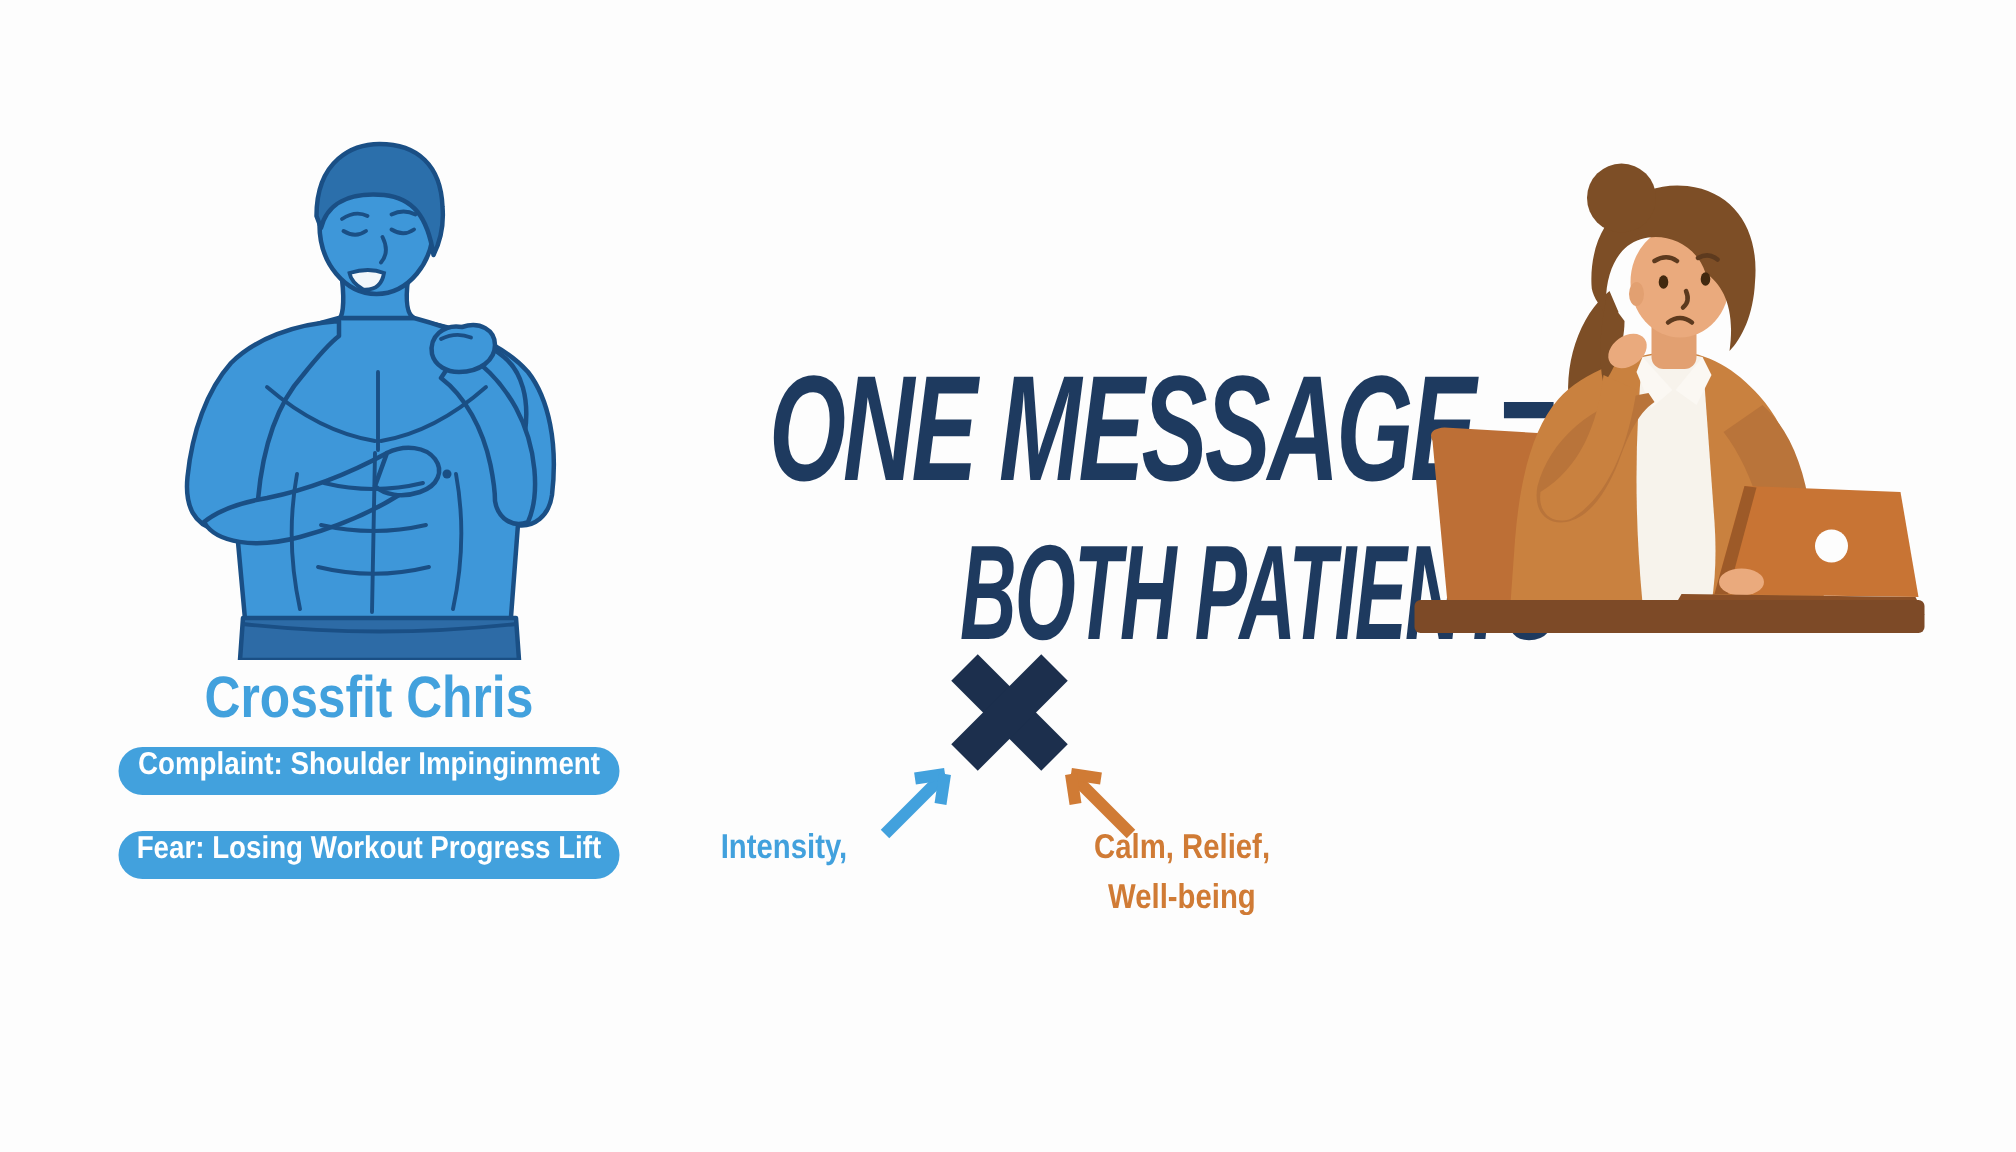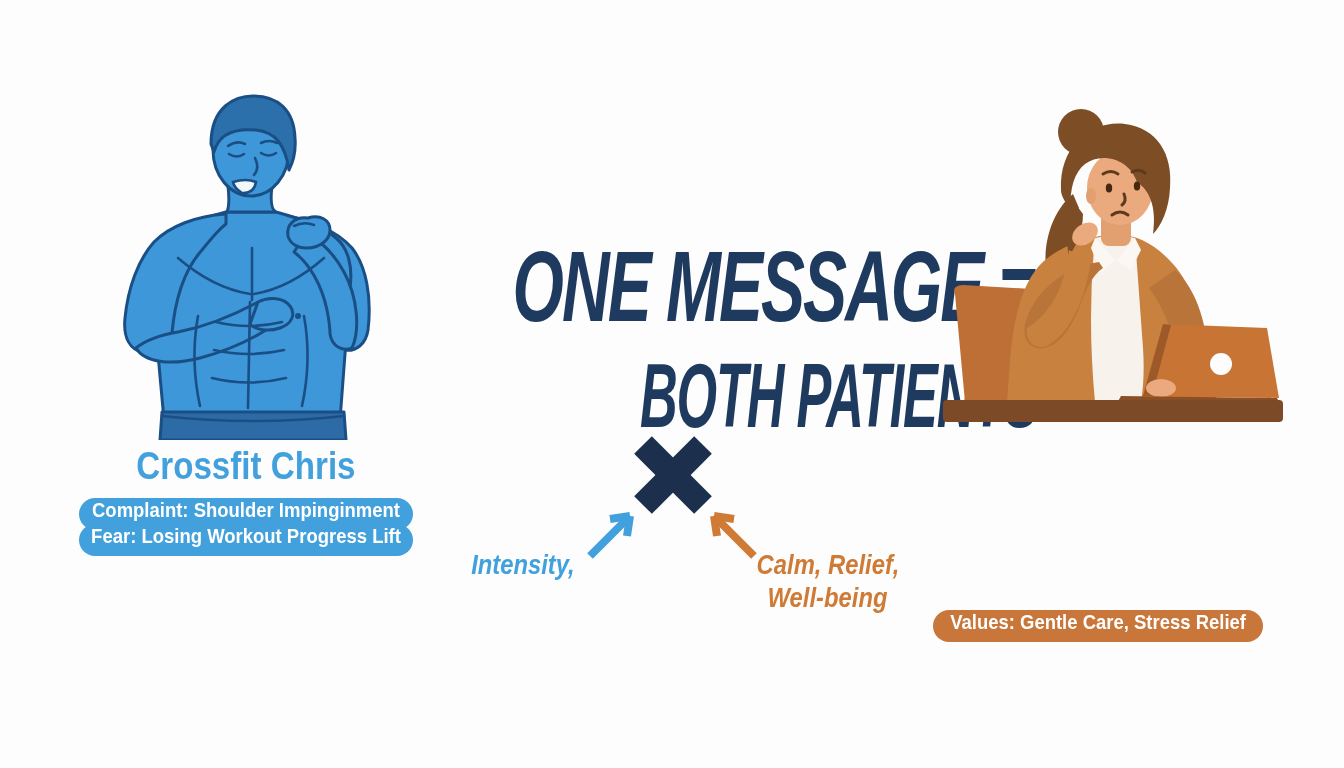--- a/index.html
+++ b/index.html
@@ -15,37 +15,37 @@
     color:var(--navy,#1e3a5f);font-weight:bold;font-style:italic;
     line-height:80px;white-space:nowrap;
   }
   .headline .l1{display:inline-block;font-size:100px;transform:scaleX(0.66);letter-spacing:-3px;}
   .headline .l2{display:inline-block;font-size:90px;transform:scaleX(0.58);letter-spacing:-2px;margin-left:118px;}
   
   .cross-svg{left:628px;top:430px;}
   .arrow-svg{overflow:visible;}
   .arrow-blue{left:584px;top:504px;}
   .arrow-orange{left:702px;top:504px;}
-  .axis-label{width:200px;text-align:center;font-weight:bold;font-size:28px;line-height:33px;font-style:italic;}
+  .axis-label{width:200px;text-align:center;font-weight:bold;font-size:23px;line-height:33px;}
   .axis-label span{display:inline-block;transform:scaleX(0.85);white-space:nowrap;}
   .label-blue{left:423px;top:548px;color:var(--blue,#42a1dd);}
-  .label-orange{left:728px;top:548px;color:var(--orangebright,#d07b35);}
+  .label-orange{left:688px;top:548px;color:var(--orangebright,#d07b35);}
   
   .persona-name{width:300px;text-align:center;font-weight:bold;font-size:39px;top:444px;}
   .persona-name span{display:inline-block;transform:scaleX(0.85);white-space:nowrap;}
   .name-left{left:96px;color:var(--blue,#42a1dd);}
   .name-right{left:948px;color:var(--orange,#c9763a);}
   .pill{
     height:32px;border-radius:22px;display:flex;align-items:flex-start;justify-content:center;
     color:#fff;font-weight:bold;font-size:21px;
   }
   .pill span{display:inline-block;transform:scaleX(0.88);white-space:nowrap;}
   .pill-blue{background:var(--blue,#42a1dd);left:79px;width:334px;}
   .pill-orange{background:var(--orange,#c9763a);left:933px;width:330px;}
-  .row1{top:498px;} .row2{top:524px;} .row3{top:610px;}
+  .row1{top:498px;} .row2{top:554px;} .row3{top:610px;}
   
   .man-svg{left:108px;top:90px;}
   .woman-svg{left:933px;top:98px;}
 </style>
 </head>
 <body>
 
 <div class="stage">
 
   <svg class="abs man-svg" width="295" height="350" viewBox="0 0 295 350" aria-hidden="true">
@@ -180,17 +180,14 @@
 
     <path d="M210,298 L230,226 L334,230 L346,300 Z" fill="#c87434"></path>
     <path d="M210,298 L230,226 L238,227 L219,298 Z" fill="#9d5a28"></path>
     <circle cx="288" cy="266" r="11" fill="#fdfdfd"></circle>
     <ellipse cx="228" cy="290" rx="15" ry="9" fill="#eaaa7d"></ellipse>
     <path d="M188,298 L344,300 L350,312 L180,312 Z" fill="#8a4f26"></path>
 
     <rect x="10" y="302" width="340" height="22" rx="4" fill="#7d4a27"></rect>
   </svg>
 
-  <div class="abs pill pill-orange row3">
-    <span>Values: Gentle Care, Stress Relief</span>
-  </div>
 
 </div>
 
 </body></html>

